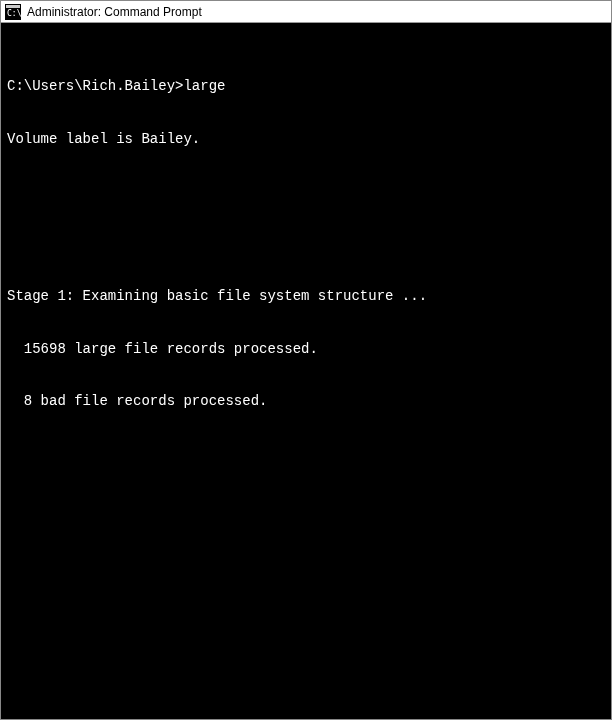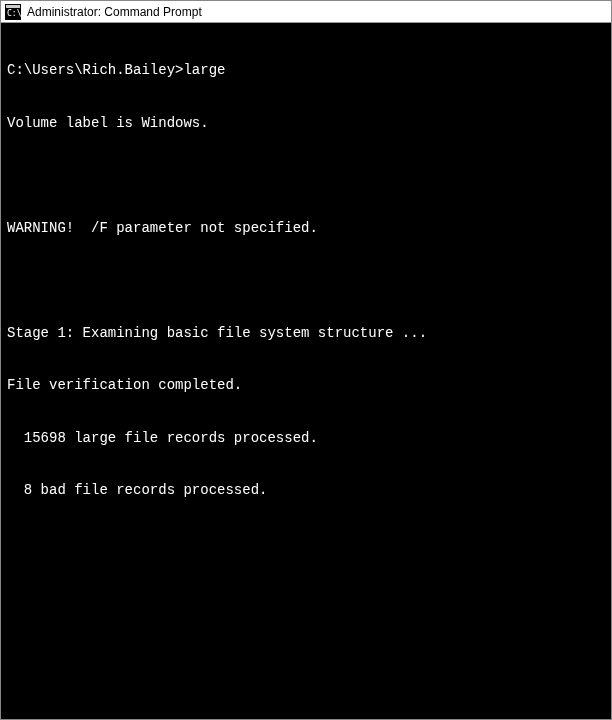--- a/index.html
+++ b/index.html
@@ -47,21 +47,21 @@
       font-size: 12px;
       color: #000;
     }
     .terminal {
       flex: 1;
       background: #000;
       color: #fff;
       font-family: "Consolas", "Courier New", monospace;
       font-size: 14px;
       line-height: 1.25;
-      padding: 4px 6px;
+      padding: 20px 6px;
       white-space: pre;
       overflow: hidden;
     }
     .term-line {
       min-height: 1.25em;
     }
     .prompt-row {
       display: flex;
     }
   </style>
@@ -75,26 +75,24 @@
         <rect x="0" y="0" width="16" height="16" fill="#000"></rect>
         <rect x="1" y="1" width="14" height="3" fill="#ccc"></rect>
         <text x="2" y="12" font-size="8" fill="#fff" font-family="monospace">C:\</text>
       </svg>
     </span>
     <span class="titlebar-text">Administrator: Command Prompt</span>
   </div>
 
   <div class="terminal">
     <div class="prompt-row"><span>C:\Users\Rich.Bailey&gt;</span><span>large</span></div>
-    <div class="term-line">Volume label is Windows.</div>
+    <div class="term-line">Volume label is Bailey.</div>
     <div class="term-line"></div>
-    <div class="term-line">WARNING!  /F parameter not specified.</div>
     <div class="term-line"></div>
     <div class="term-line">Stage 1: Examining basic file system structure ...</div>
-    <div class="term-line">File verification completed.</div>
     <div class="term-line">  15698 large file records processed.</div>
     <div class="term-line">  8 bad file records processed.</div>
     <div class="term-line"></div>
     
     
     
     
     
     
     

